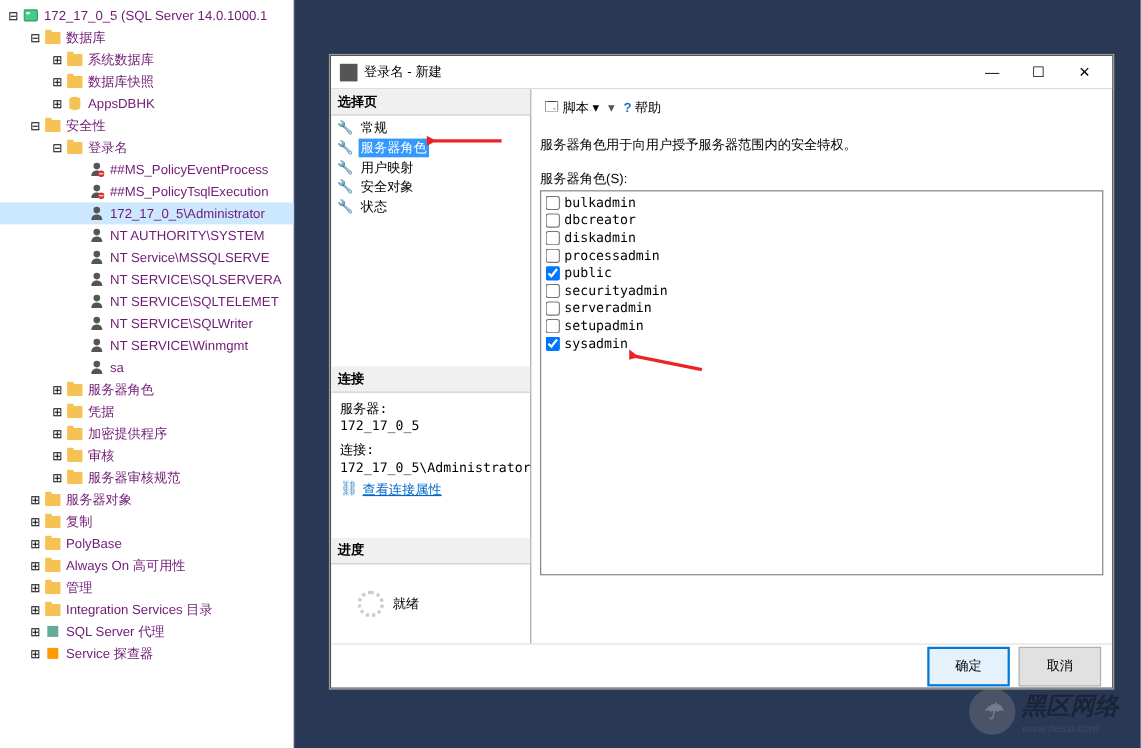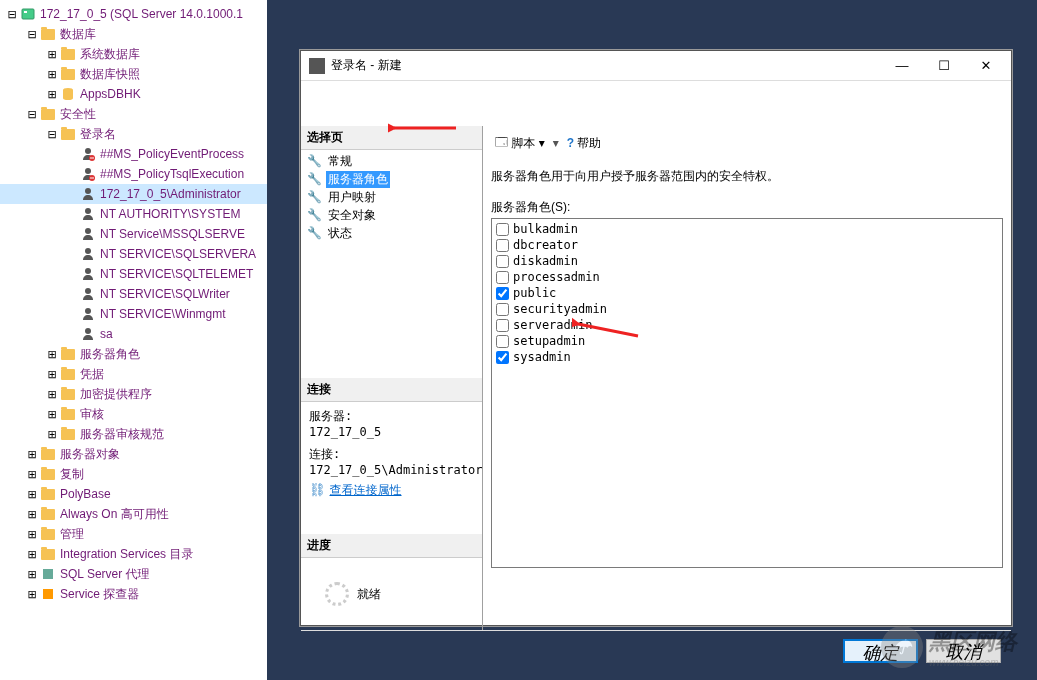--- a/index.html
+++ b/index.html
@@ -18,21 +18,21 @@
 .label { padding-left: 2px; color: #701a75; }
 
 
 .dialog { position: absolute; left: 300px; top: 50px; width: 712px; height: 576px; background: #fff; border: 1px solid #555; box-shadow: 0 0 0 1px #999; }
 .titlebar { height: 30px; background: #fff; display: flex; align-items: center; padding: 0 4px 0 8px; border-bottom: 1px solid #ddd; }
 .titlebar .ticon { width: 16px; height: 16px; background: #555; margin-right: 6px; }
 .titlebar .title { flex: 1; font-size: 12px; }
 .winbtns { display: flex; }
 .winbtn { width: 42px; height: 28px; display: flex; align-items: center; justify-content: center; font-family: "Segoe MDL2 Assets", sans-serif; font-size: 13px; }
 
-.dialog-body { display: flex; height: 504px; margin-top: 45px; }
+.dialog-body { display: flex; height: 504px; }
 .left-pane { width: 182px; border-right: 1px solid #a0a0a0; display: flex; flex-direction: column; }
 .section-hdr { background: #f0f0f0; padding: 3px 6px; font-weight: bold; border-bottom: 1px solid #ccc; }
 .page-list { padding: 2px 0; }
 .page-item { display: flex; align-items: center; padding: 2px 6px; height: 18px; }
 .page-item .wrench { margin-right: 4px; }
 .page-item.sel .plabel { background: #3399ff; color: #fff; }
 .plabel { padding: 0 2px; }
 
 .conn-section { margin-top: auto; }
 .conn-body { padding: 6px 8px; font-family: "SimSun", monospace; font-size: 12px; line-height: 16px; }
@@ -49,21 +49,21 @@
 .toolbar .sep { margin: 0 4px; color: #555; }
 .help-icon { color: #1e74c9; font-weight: bold; margin-right: 3px; }
 
 .desc { margin: 6px 0 14px 0; }
 .roles-label { margin-bottom: 2px; }
 .roles-box { border: 1px solid #7a7a7a; height: 350px; padding: 2px; font-family: "Consolas","SimSun", monospace; font-size: 12px; overflow: auto; }
 .role-row { display: flex; align-items: center; height: 16px; padding-left: 2px; }
 .role-row input { margin-right: 4px; }
 
 .btnbar { height: 40px; display: flex; align-items: center; justify-content: flex-end; padding: 0 10px; border-top: 1px solid #ddd; gap: 8px; }
-.btn { width: 75px; height: 24px; background: #e1e1e1; border: 1px solid #adadad; font-size: 18px; cursor: pointer; font-style: italic; }
+.btn { width: 75px; height: 36px; background: #e1e1e1; border: 1px solid #adadad; font-size: 12px; cursor: pointer; }
 .btn.primary { border: 2px solid #0078d7; background: #e5f1fb; }
 
 
 .arrow { position: absolute; pointer-events: none; }
 
 
 .wm { position: absolute; right: 20px; bottom: 12px; opacity: 0.35; display: flex; align-items: center; color: #000; font-size: 22px; font-weight: bold; font-style: italic; }
 .wm .wicon { width: 42px; height: 42px; background: #888; border-radius: 50%; margin-right: 6px; display:flex; align-items:center; justify-content:center; color:#fff; font-size:20px; }
 .wm .sub { font-size: 10px; display: block; color: #666; font-weight: normal; font-style: italic; }
 </style>

